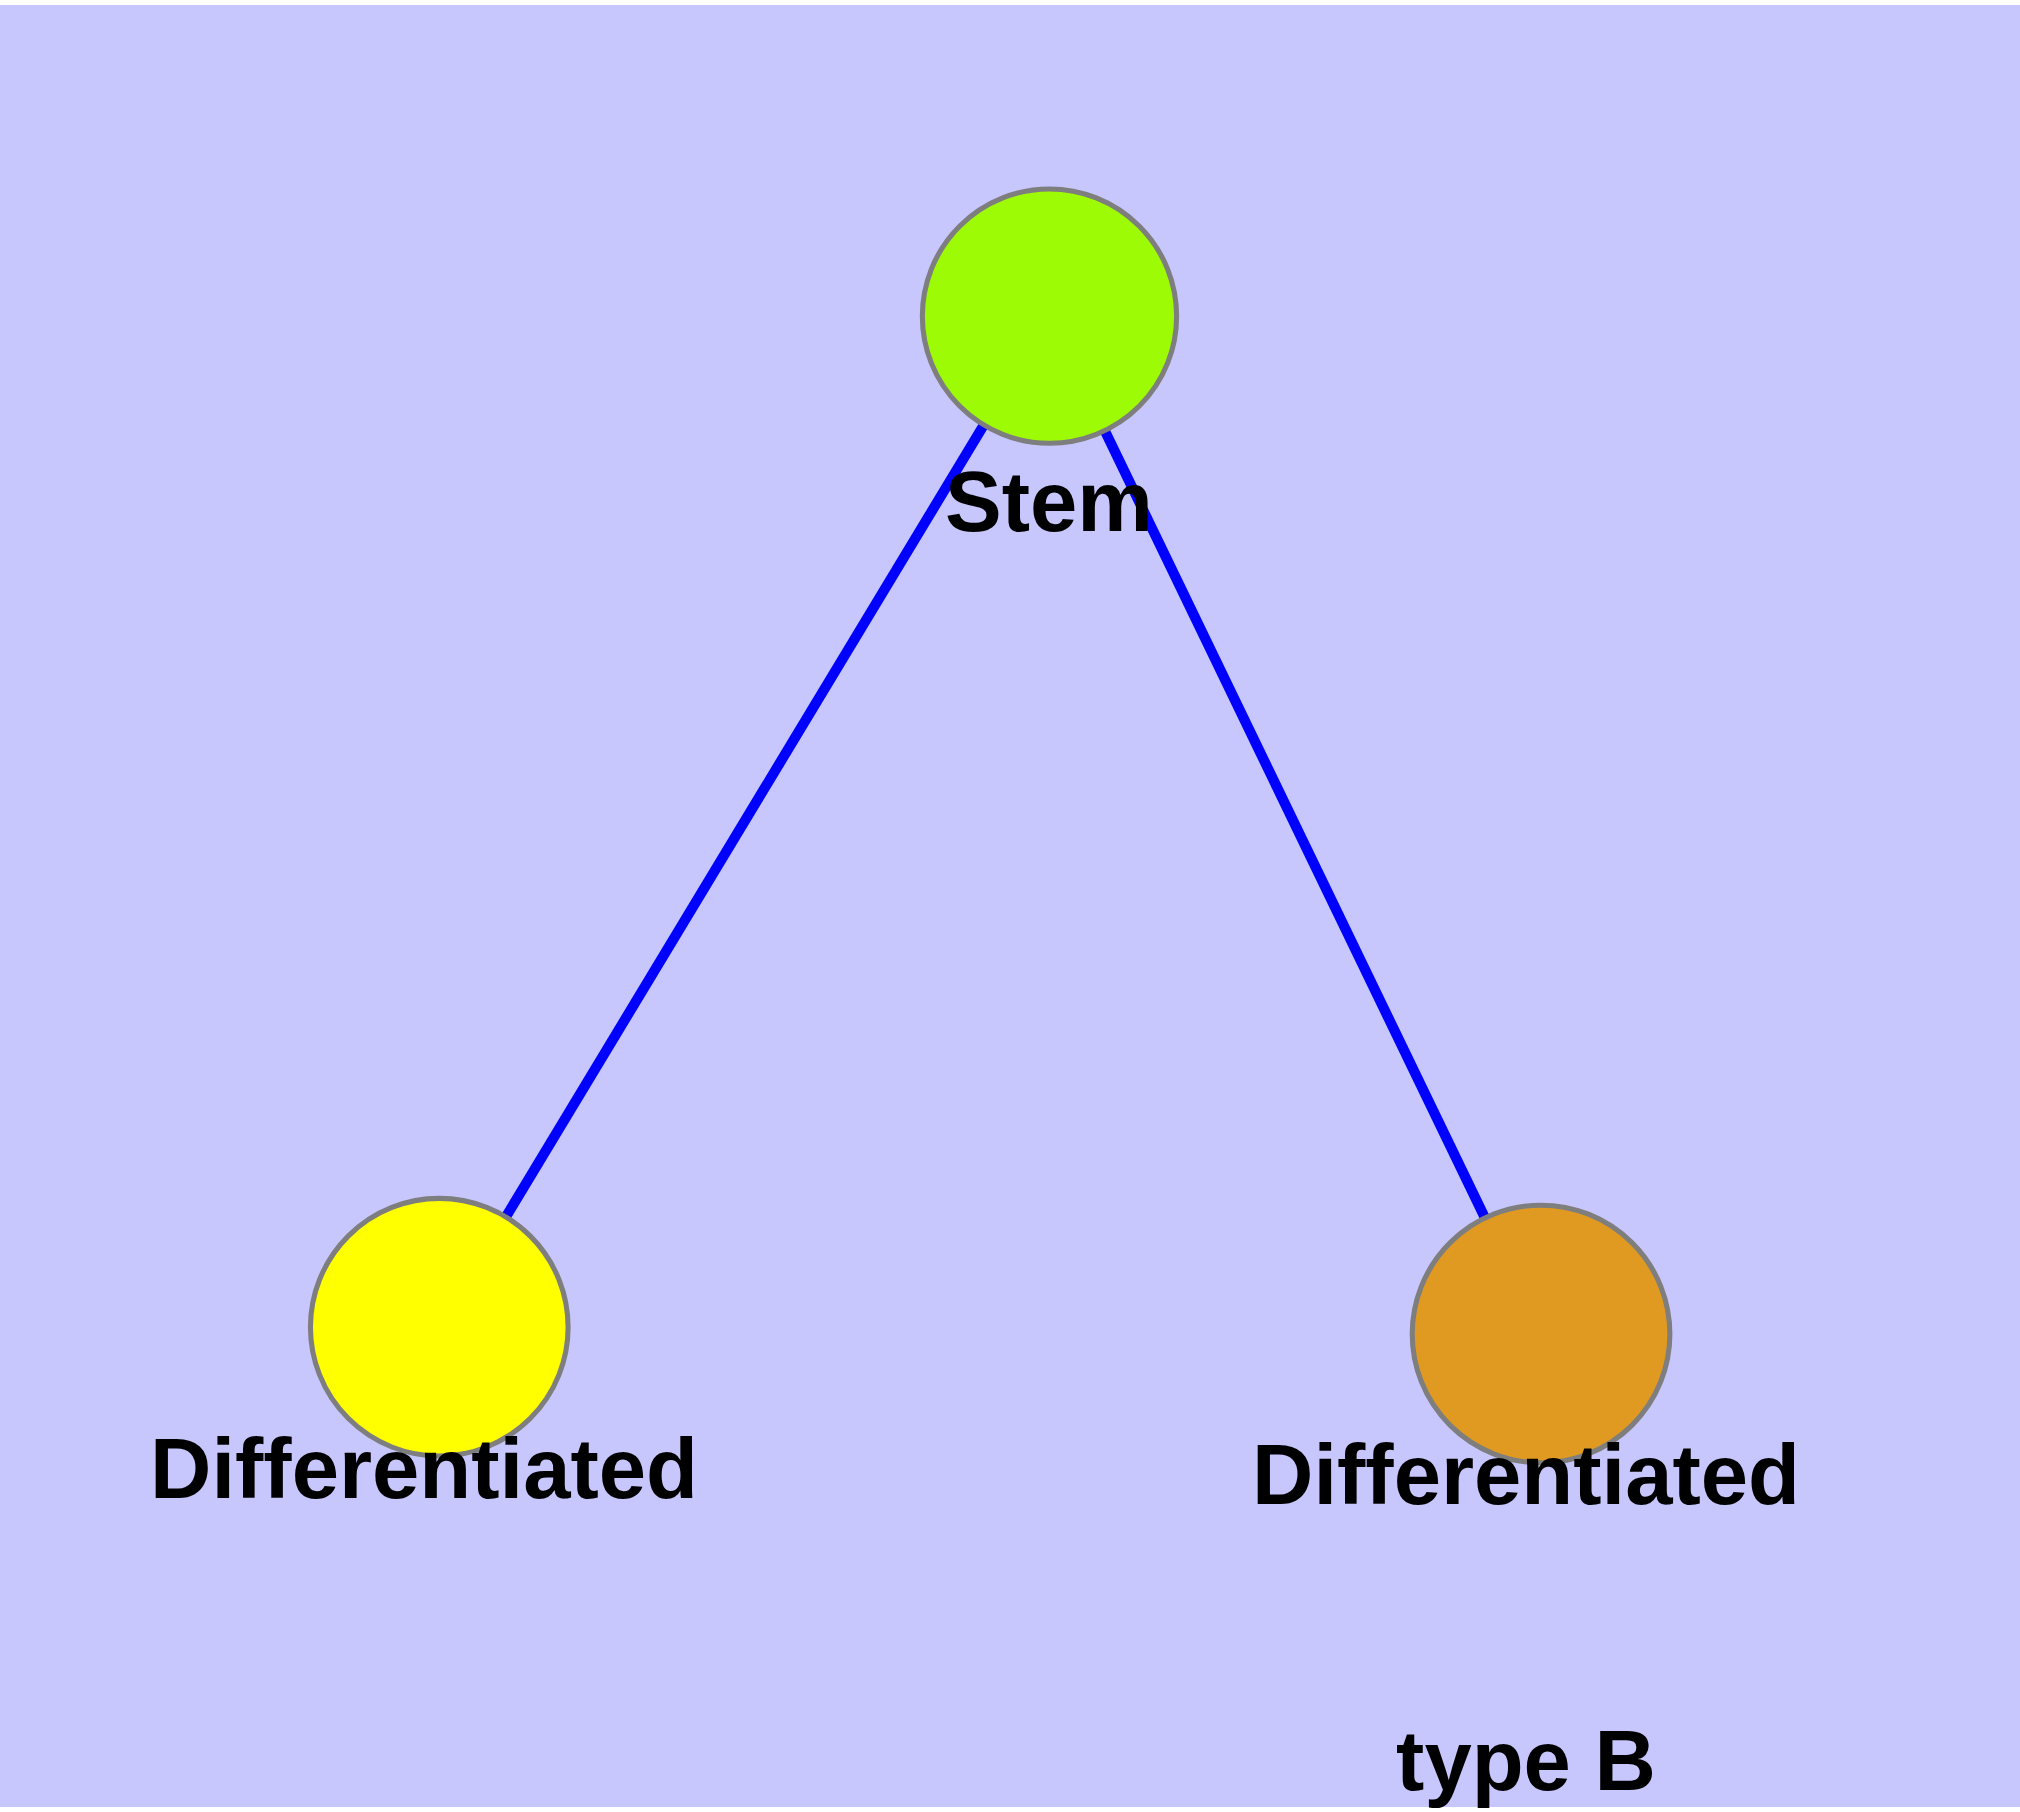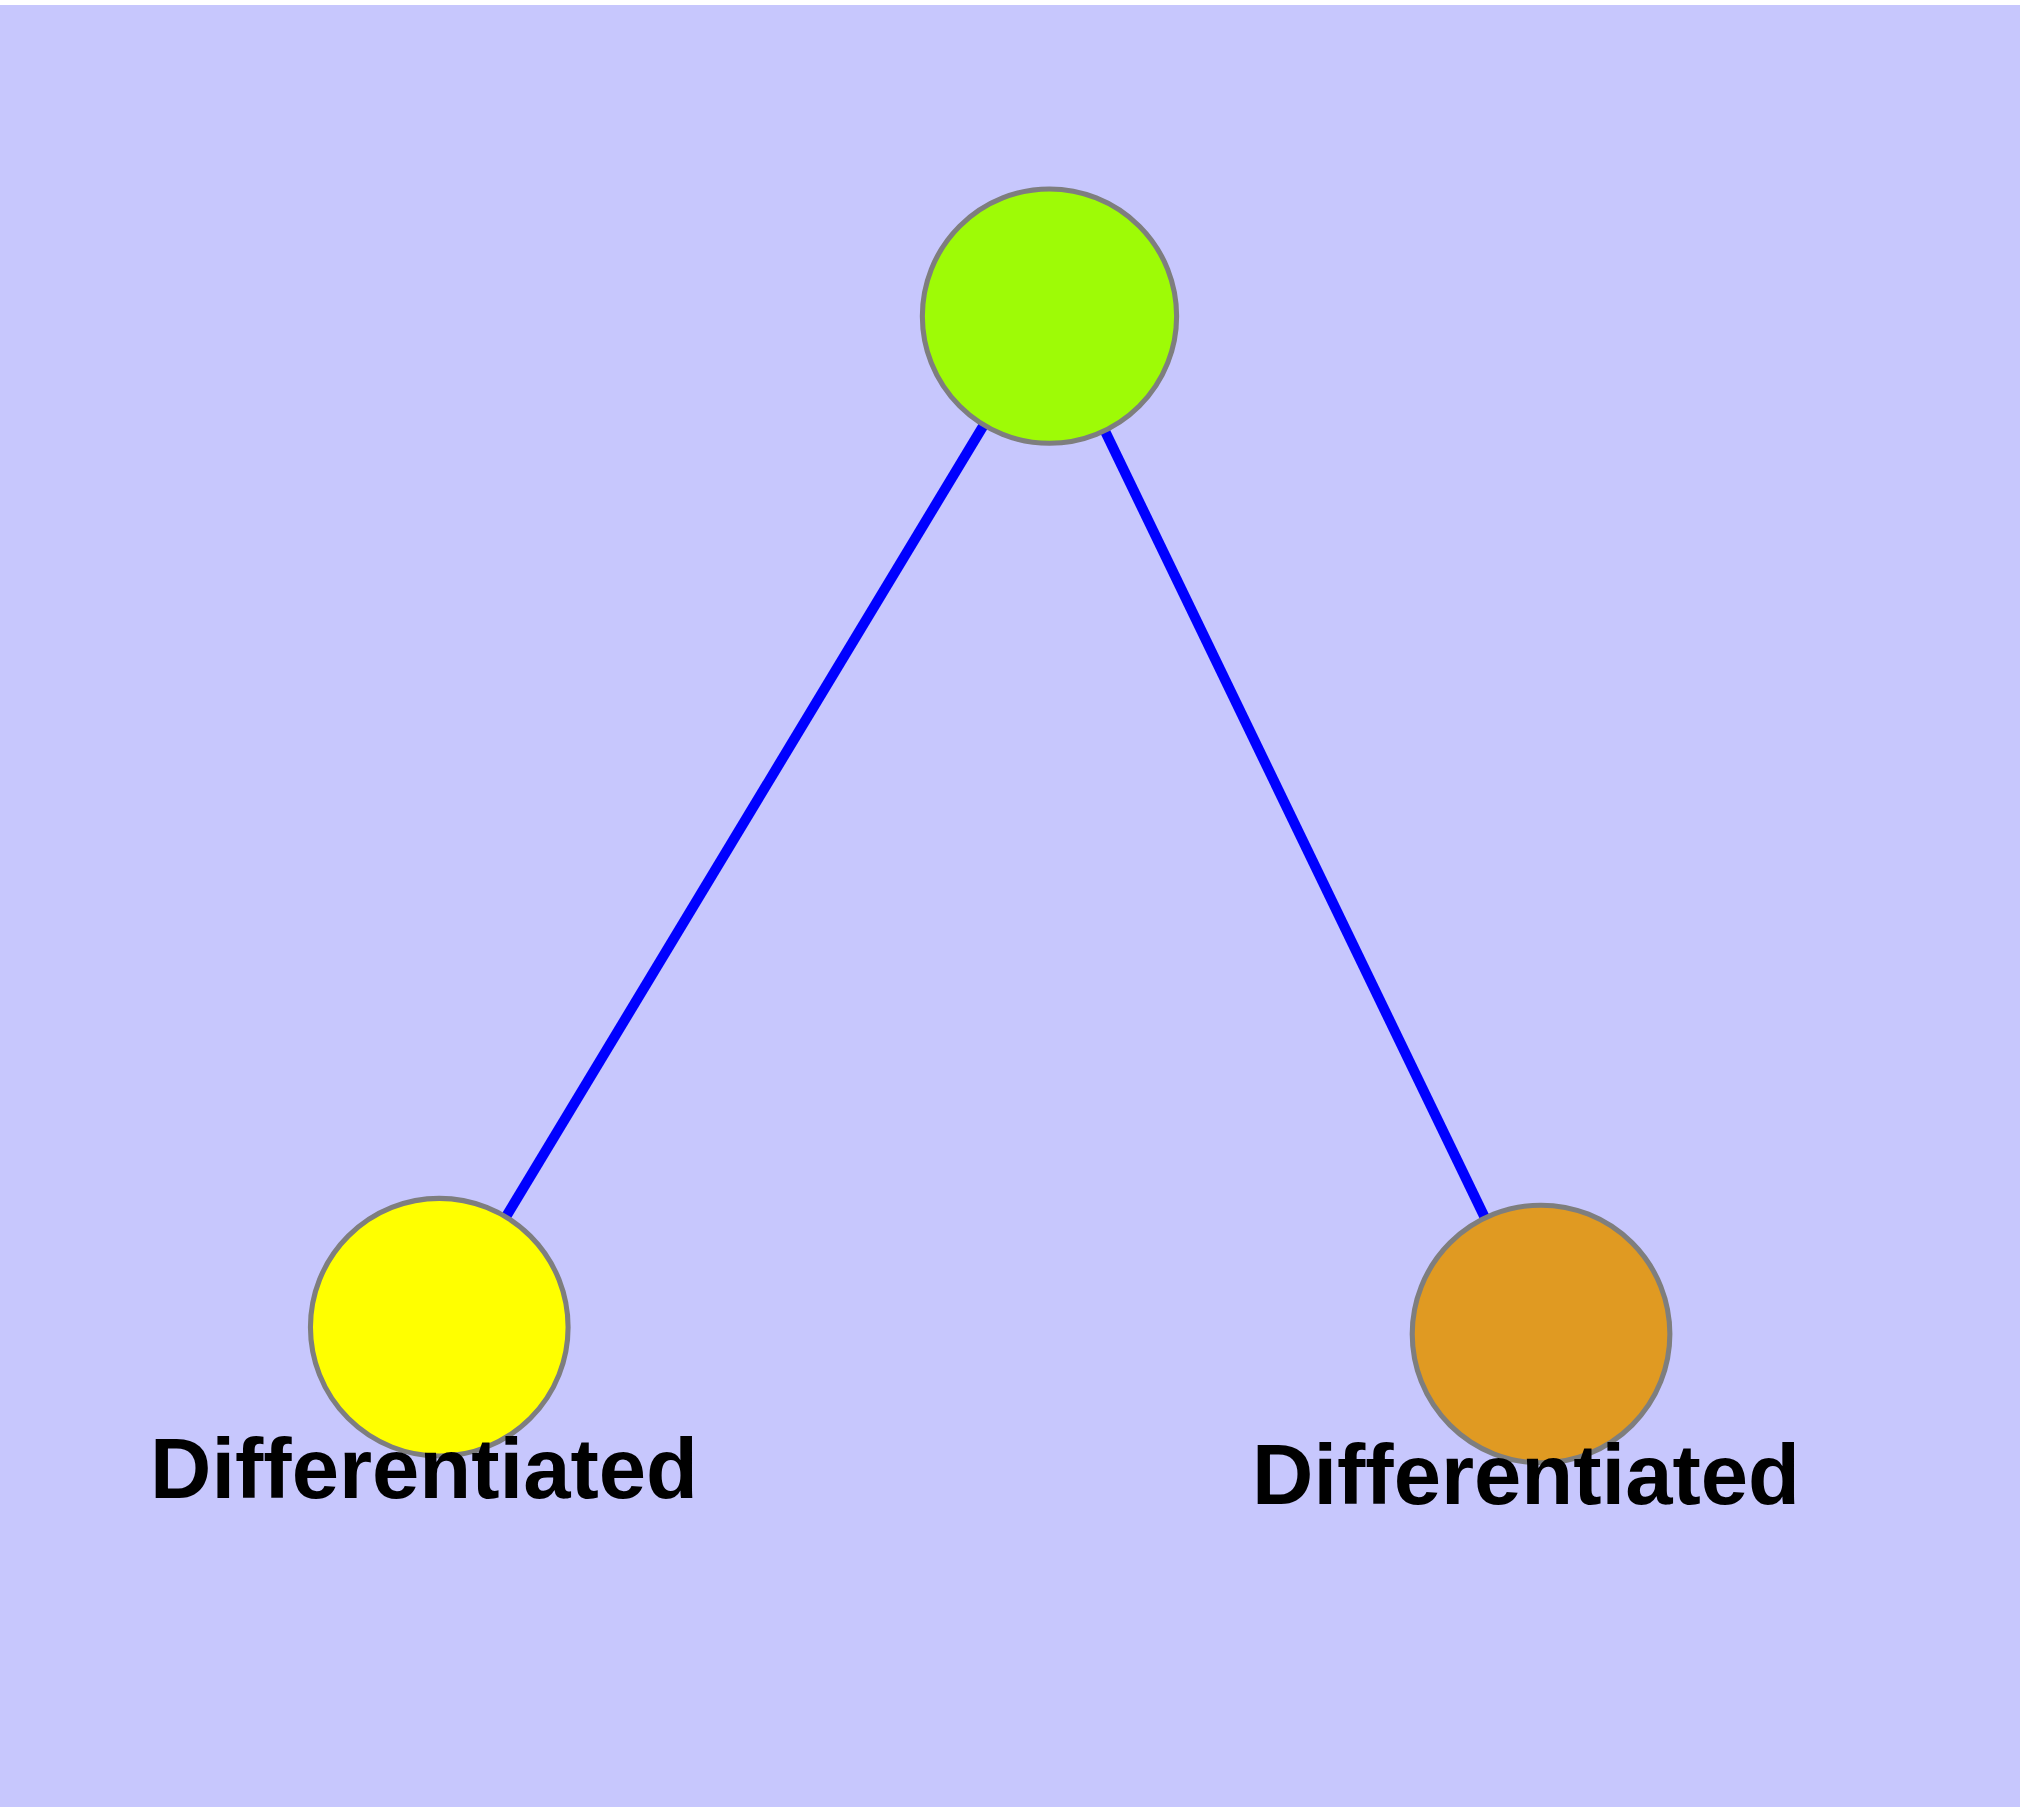--- a/index.html
+++ b/index.html
@@ -78,23 +78,27 @@
     </g>
 
     <g>
       <circle cx="1238" cy="373" r="150" fill="#9efb06" stroke="#7e7e7e" stroke-width="6"></circle>
       <circle cx="518" cy="1566" r="152" fill="#ffff00" stroke="#7e7e7e" stroke-width="6"></circle>
       <circle cx="1818" cy="1574" r="152" fill="#e09a22" stroke="#7e7e7e" stroke-width="6"></circle>
     </g>
 
   </svg>
 
+  <div class="node-label label-stem">
+    <div>Stem</div>
+  </div>
 
   <div class="node-label label-a">
     <div>Differentiated</div>
   </div>
 
   <div class="node-label label-b">
     <div>Differentiated</div>
+    <div>type B</div>
   </div>
 
 </div>
 
 
 </body></html>

